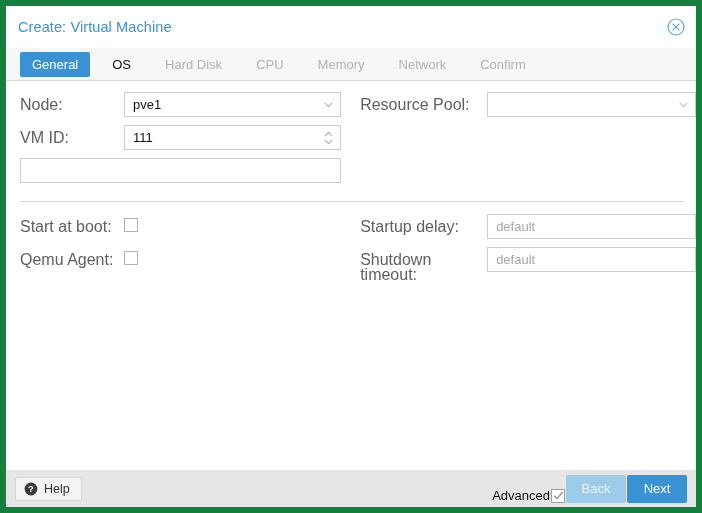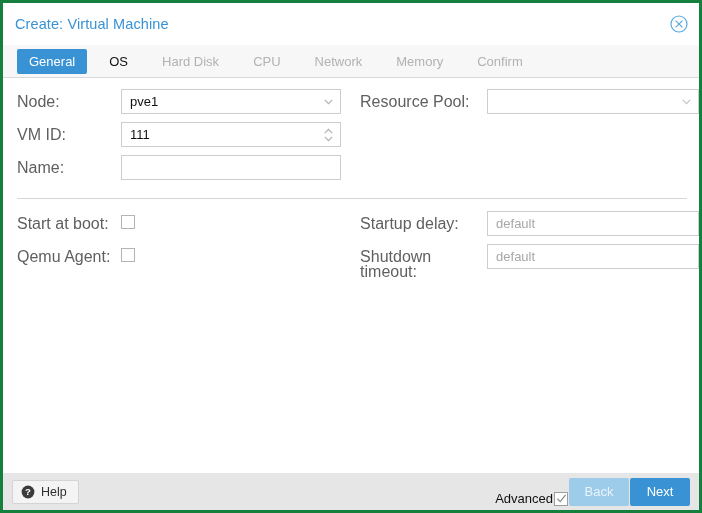--- a/index.html
+++ b/index.html
@@ -12,21 +12,21 @@
     font-family: "Liberation Sans", sans-serif;
     -webkit-font-smoothing: antialiased;
   }
 
   .window {
     position: relative;
     width: 702px;
     height: 513px;
     box-sizing: border-box;
     background: #ffffff;
-    border: 3px solid #15803d;
+    border: 6px solid #15803d;
     overflow: hidden;
   }
 
   
   .titlebar {
     position: relative;
     height: 42px;
     box-sizing: border-box;
     background: #ffffff;
     border-bottom: none;
@@ -257,22 +257,22 @@
         <line x1="13.4" y1="6.6" x2="6.6" y2="13.4" stroke="#5aa8dd" stroke-width="1.2"></line>
       </svg>
     </div>
   </div>
 
   <div class="tabbar">
     <div class="tab active">General</div>
     <div class="tab enabled">OS</div>
     <div class="tab disabled">Hard Disk</div>
     <div class="tab disabled">CPU</div>
+    <div class="tab disabled">Memory</div>
     <div class="tab disabled">Network</div>
-    <div class="tab disabled">Memory</div>
     <div class="tab disabled">Confirm</div>
   </div>
 
   <div class="content">
 
     <div class="cols">
 
       <div class="col col-left">
 
         <div class="row">
@@ -294,21 +294,20 @@
               <span class="val">111</span>
               <svg class="spin" viewBox="0 0 9 14">
                 <polyline points="0.8,5.2 4.5,1.4 8.2,5.2" fill="none" stroke="#aeaeae" stroke-width="1.1"></polyline>
                 <polyline points="0.8,8.8 4.5,12.6 8.2,8.8" fill="none" stroke="#aeaeae" stroke-width="1.1"></polyline>
               </svg>
             </div>
           </div>
         </div>
 
         <div class="row">
-          <div class="lbl">Name:</div>
           <div class="fieldwrap">
             <div class="field">
               <span class="val"></span>
             </div>
           </div>
         </div>
 
       </div>
 
       <div class="col col-right">

